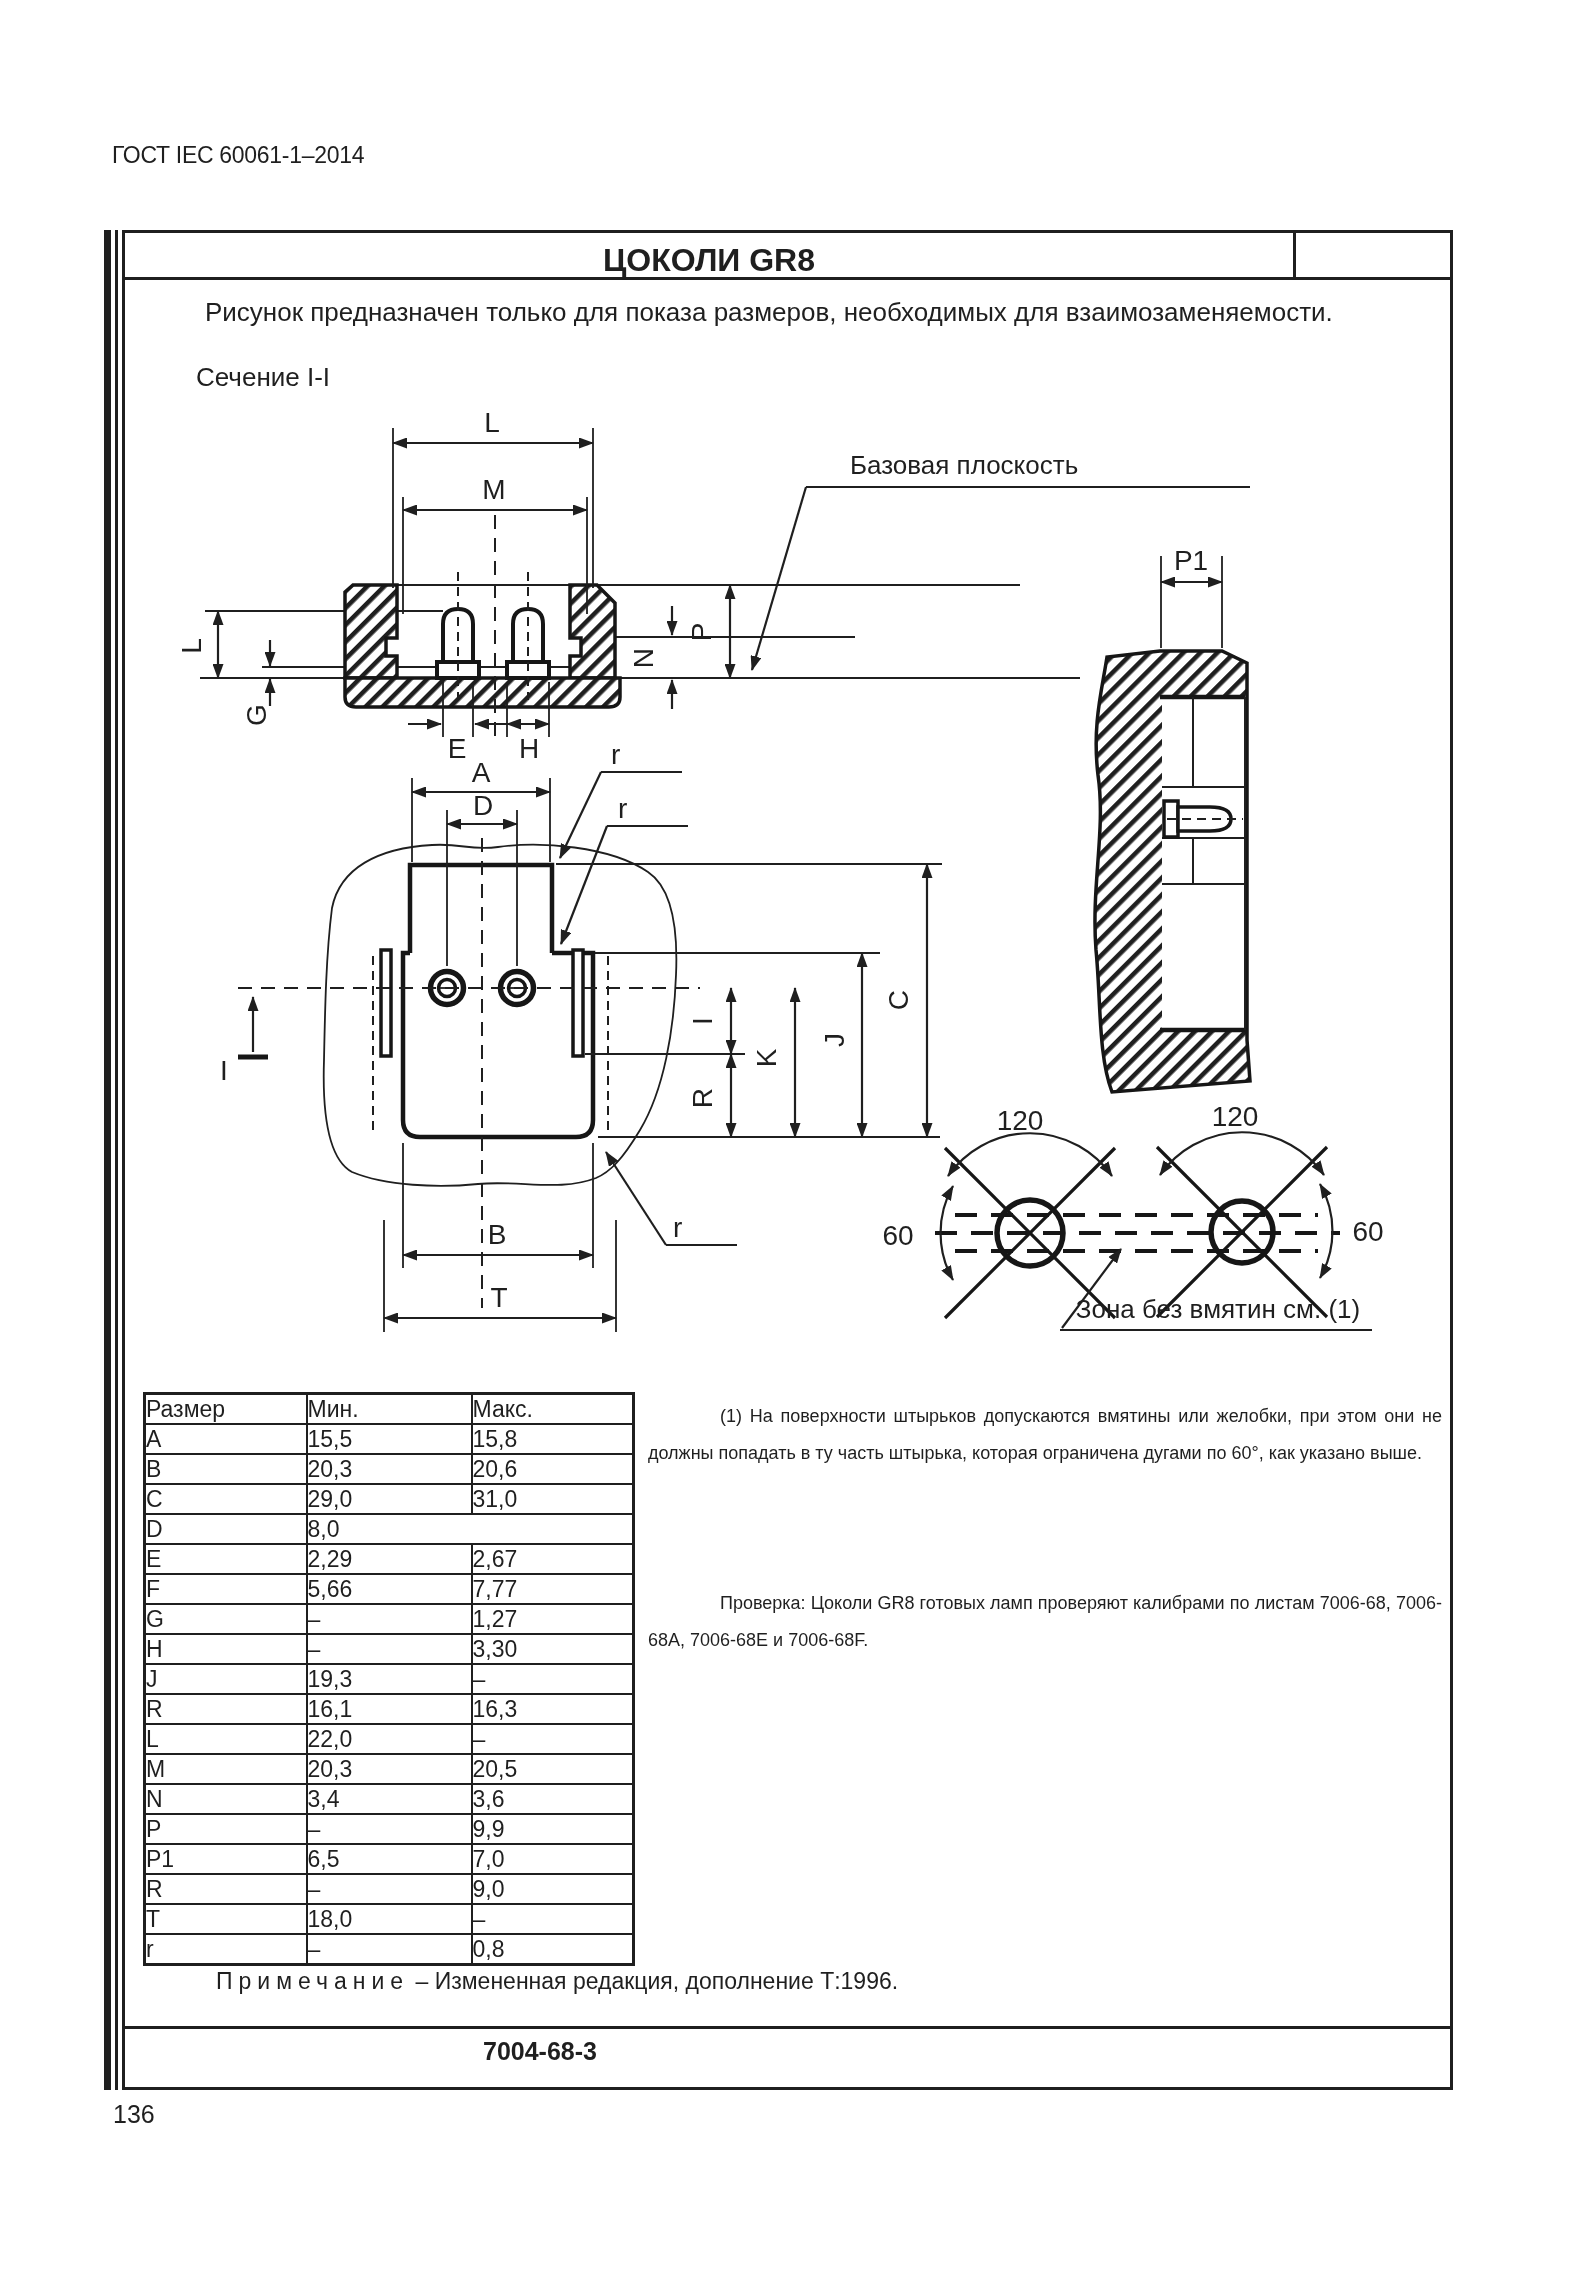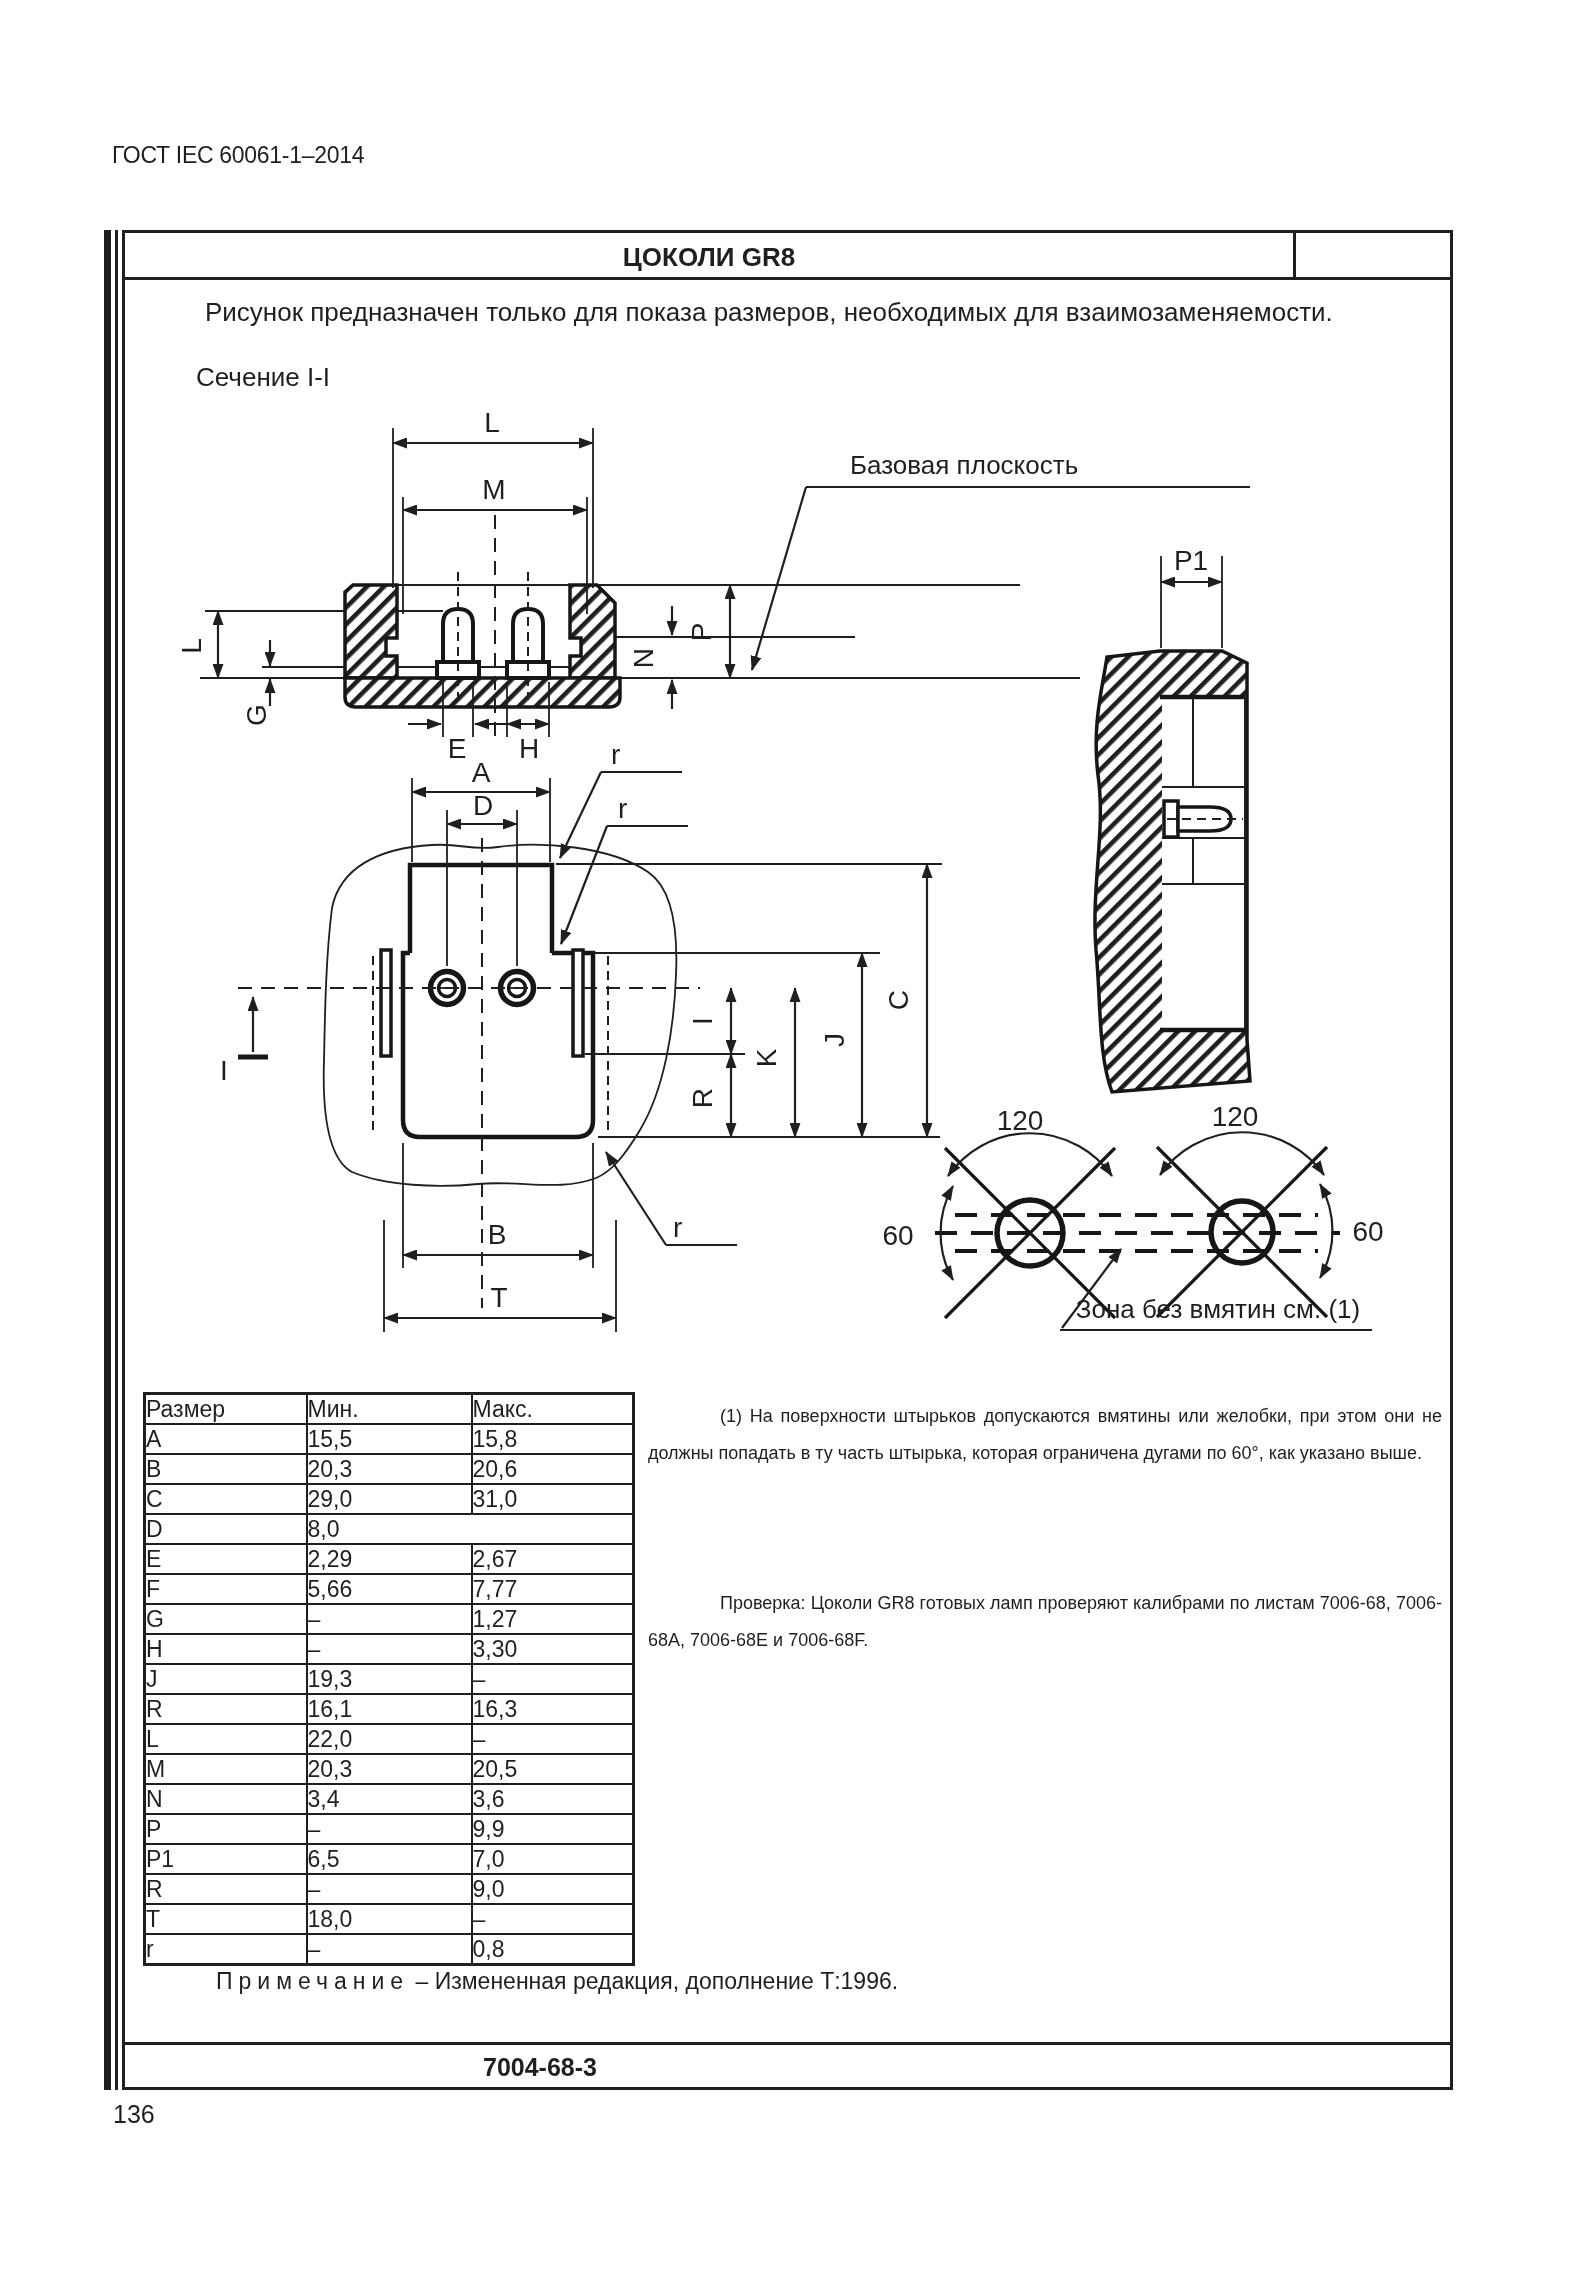--- a/index.html
+++ b/index.html
@@ -4,33 +4,33 @@
 <style>
   html,body{margin:0;padding:0;background:#e8e8e8}
   .page{position:relative;width:1575px;height:2283px;background:#ffffff;
         font-family:"Liberation Sans",sans-serif;color:#1f1f1f;overflow:hidden}
   .abs{position:absolute}
   .doc-code{left:112px;top:142px;font-size:23px;font-weight:normal;letter-spacing:-0.3px}
   .bind1{left:104px;top:230px;width:7px;height:1860px;background:#1f1f1f}
   .bind2{left:115px;top:230px;width:3px;height:1860px;background:#1f1f1f}
   .frame{left:122px;top:230px;width:1331px;height:1860px;border:3px solid #1f1f1f;box-sizing:border-box}
   .titlebar{position:absolute;left:0;top:0;width:100%;height:47px;border-bottom:3px solid #1f1f1f;box-sizing:border-box}
-  .title{position:absolute;left:0;top:9px;width:1168px;text-align:center;font-weight:bold;font-size:26px}
+  .title{position:absolute;left:0;top:9px;width:1168px;text-align:center;font-weight:bold;font-size:32px}
   .title-sep{position:absolute;left:1168px;top:0;height:100%;border-left:3px solid #1f1f1f}
   .intro{left:205px;top:297px;width:1250px;font-size:26px}
   .seclab{left:196px;top:362px;font-size:26px}
   .dim-table{position:absolute;left:143px;top:1392px;width:489px;border-collapse:collapse;table-layout:fixed;
              border:3px solid #1f1f1f}
   .dim-table th,.dim-table td{border:2px solid #1f1f1f;height:28px;padding:0;text-align:left;
              font-size:23px;font-weight:normal;overflow:hidden}
   .para{left:648px;top:1398px;width:794px;font-size:18px;line-height:37px;text-align:justify;text-indent:72px}
   .para2{top:1585px}
   .note{left:216px;top:1968px;font-size:23px}
   .note-label{letter-spacing:6px}
-  .footerbar{position:absolute;left:0;bottom:0;width:100%;height:45px;border-top:3px solid #1f1f1f;box-sizing:border-box}
+  .footerbar{position:absolute;left:0;bottom:0;width:100%;height:61px;border-top:3px solid #1f1f1f;box-sizing:border-box}
   .sheet-no{position:absolute;left:358px;top:8px;font-size:25px;font-weight:bold}
   .pageno{left:113px;top:2100px;font-size:25px}
   svg.drawing{position:absolute;left:0;top:0;pointer-events:none}
   .ln{stroke:#1f1f1f;stroke-width:2;fill:none}
   .lnt{stroke:#1f1f1f;stroke-width:1.8;fill:none}
   .thk{stroke:#161616;stroke-width:4.5;fill:none}
   .ow{fill:#fff;stroke:#161616;stroke-width:4}
   .ow2{fill:#fff;stroke:#161616;stroke-width:3.5}
   .hatched{fill:url(#hp);stroke:#161616;stroke-width:3.5}
   .dim{stroke:#1f1f1f;stroke-width:2.2;fill:none}

